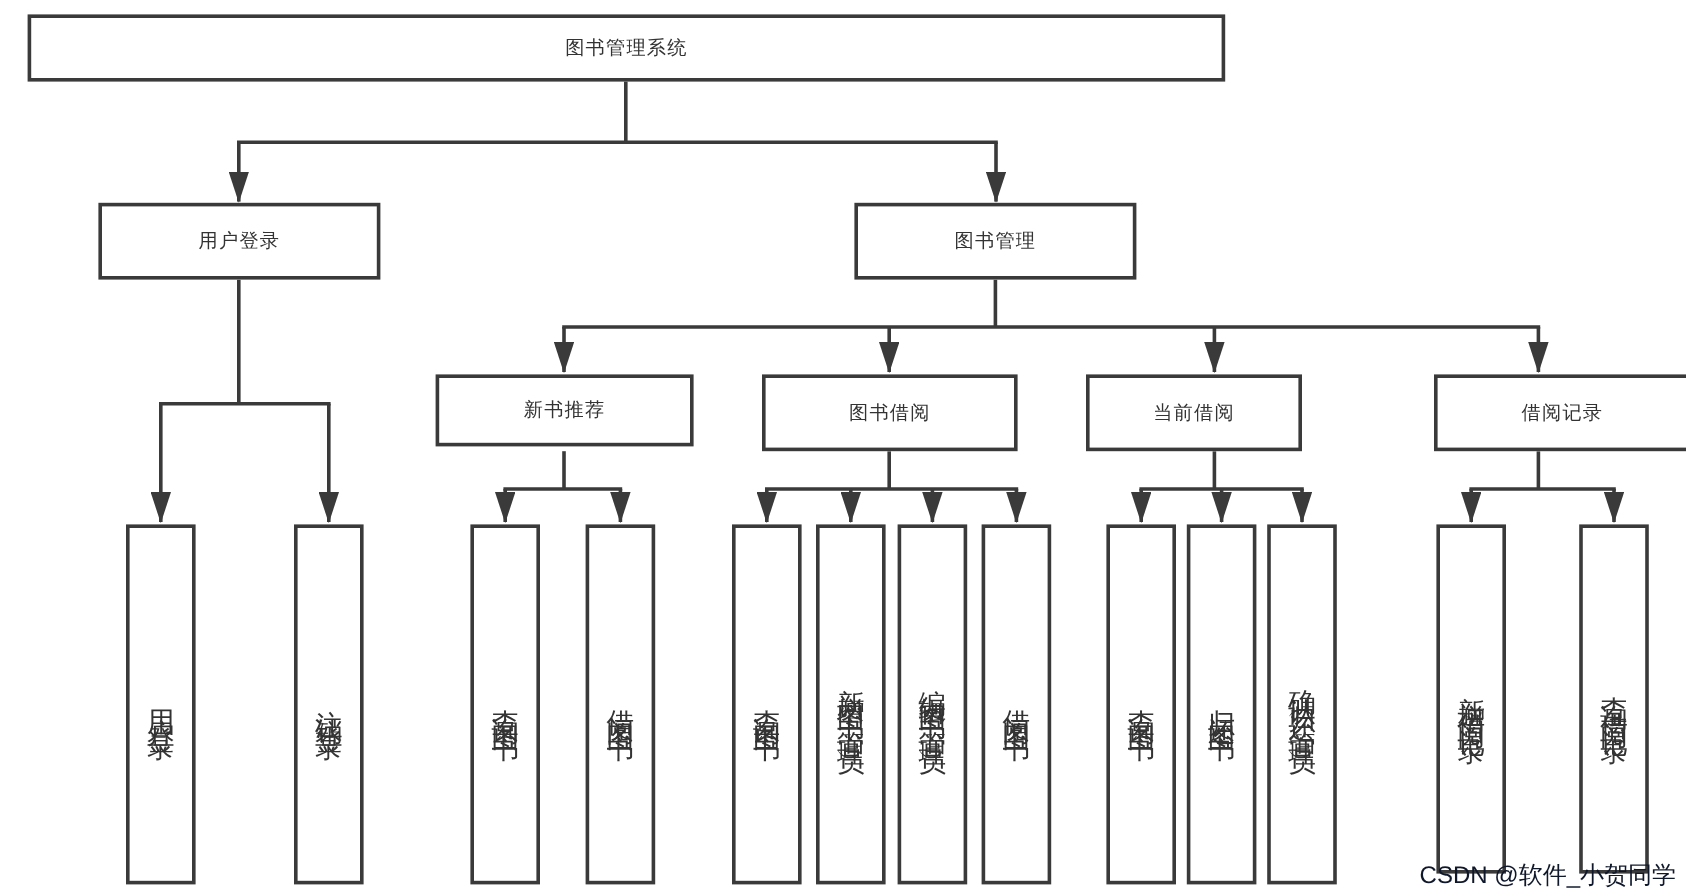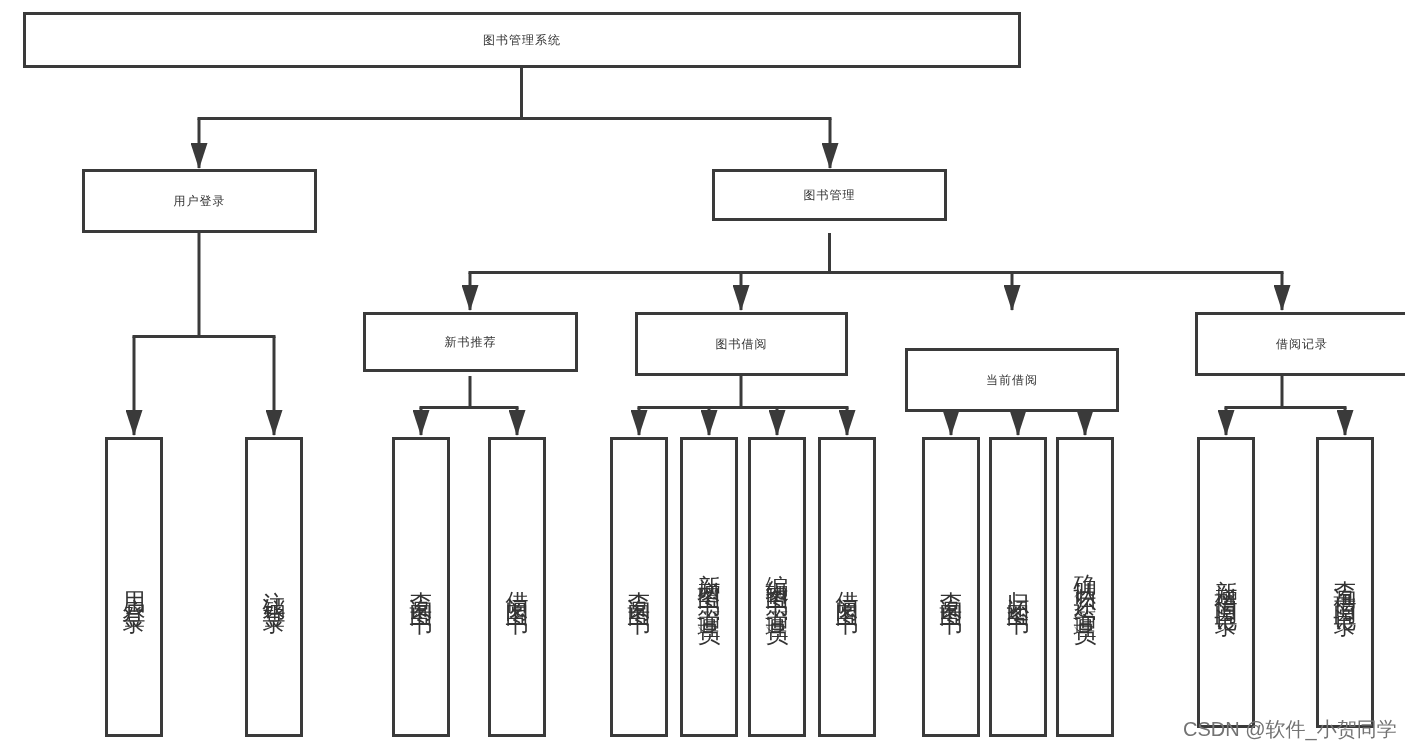--- a/index.html
+++ b/index.html
@@ -26,39 +26,39 @@
     position: absolute;
     box-sizing: border-box;
     background: #ffffff;
     border: 3px solid #3a3a3a;
     display: flex;
     align-items: center;
     justify-content: center;
     z-index: 2;
   }
   .node .hlabel {
-    font-size: 12px;
+    font-size: 16px;
     color: #333333;
     letter-spacing: 1px;
     white-space: nowrap;
   }
   .node .vlabel {
     writing-mode: vertical-rl;
     text-orientation: mixed;
     font-size: 23px;
     line-height: 1;
     letter-spacing: 7px;
     color: #333333;
   }
   .watermark {
     position: absolute;
     left: 1183px;
     top: 716px;
     font-size: 20px;
-    color: #737373;
+    color: #0f172a;
     white-space: nowrap;
     z-index: 3;
   }
 </style>
 </head>
 <body>
 
 <div class="canvas">
 
   <svg class="connectors" viewBox="0 0 1405 747" xmlns="http://www.w3.org/2000/svg">
@@ -111,31 +111,31 @@
     </g>
   </svg>
 
   <div class="node" style="left:23px; top:12px; width:998px; height:56px;">
     <span class="hlabel">图书管理系统</span>
   </div>
 
   <div class="node" style="left:82px; top:169px; width:235px; height:64px;">
     <span class="hlabel">用户登录</span>
   </div>
-  <div class="node" style="left:712px; top:169px; width:235px; height:52px;">
+  <div class="node" style="left:712px; top:169px; width:235px; height:64px;">
     <span class="hlabel">图书管理</span>
   </div>
 
   <div class="node" style="left:363px; top:312px; width:215px; height:60px;">
     <span class="hlabel">新书推荐</span>
   </div>
   <div class="node" style="left:635px; top:312px; width:213px; height:64px;justify-content:center;">
     <span class="hlabel">图书借阅</span>
   </div>
-  <div class="node" style="left:905px; top:312px; width:214px; height:64px;margin-top:36px;">
+  <div class="node" style="left:905px; top:312px; width:180px; height:64px;">
     <span class="hlabel">当前借阅</span>
   </div>
   <div class="node" style="left:1195px; top:312px; width:214px; height:64px;">
     <span class="hlabel">借阅记录</span>
   </div>
 
   <div class="node" style="left:105px; top:437px; width:58px; height:300px;">
     <span class="vlabel">用户登录</span>
   </div>
   <div class="node" style="left:245px; top:437px; width:58px; height:300px;">

